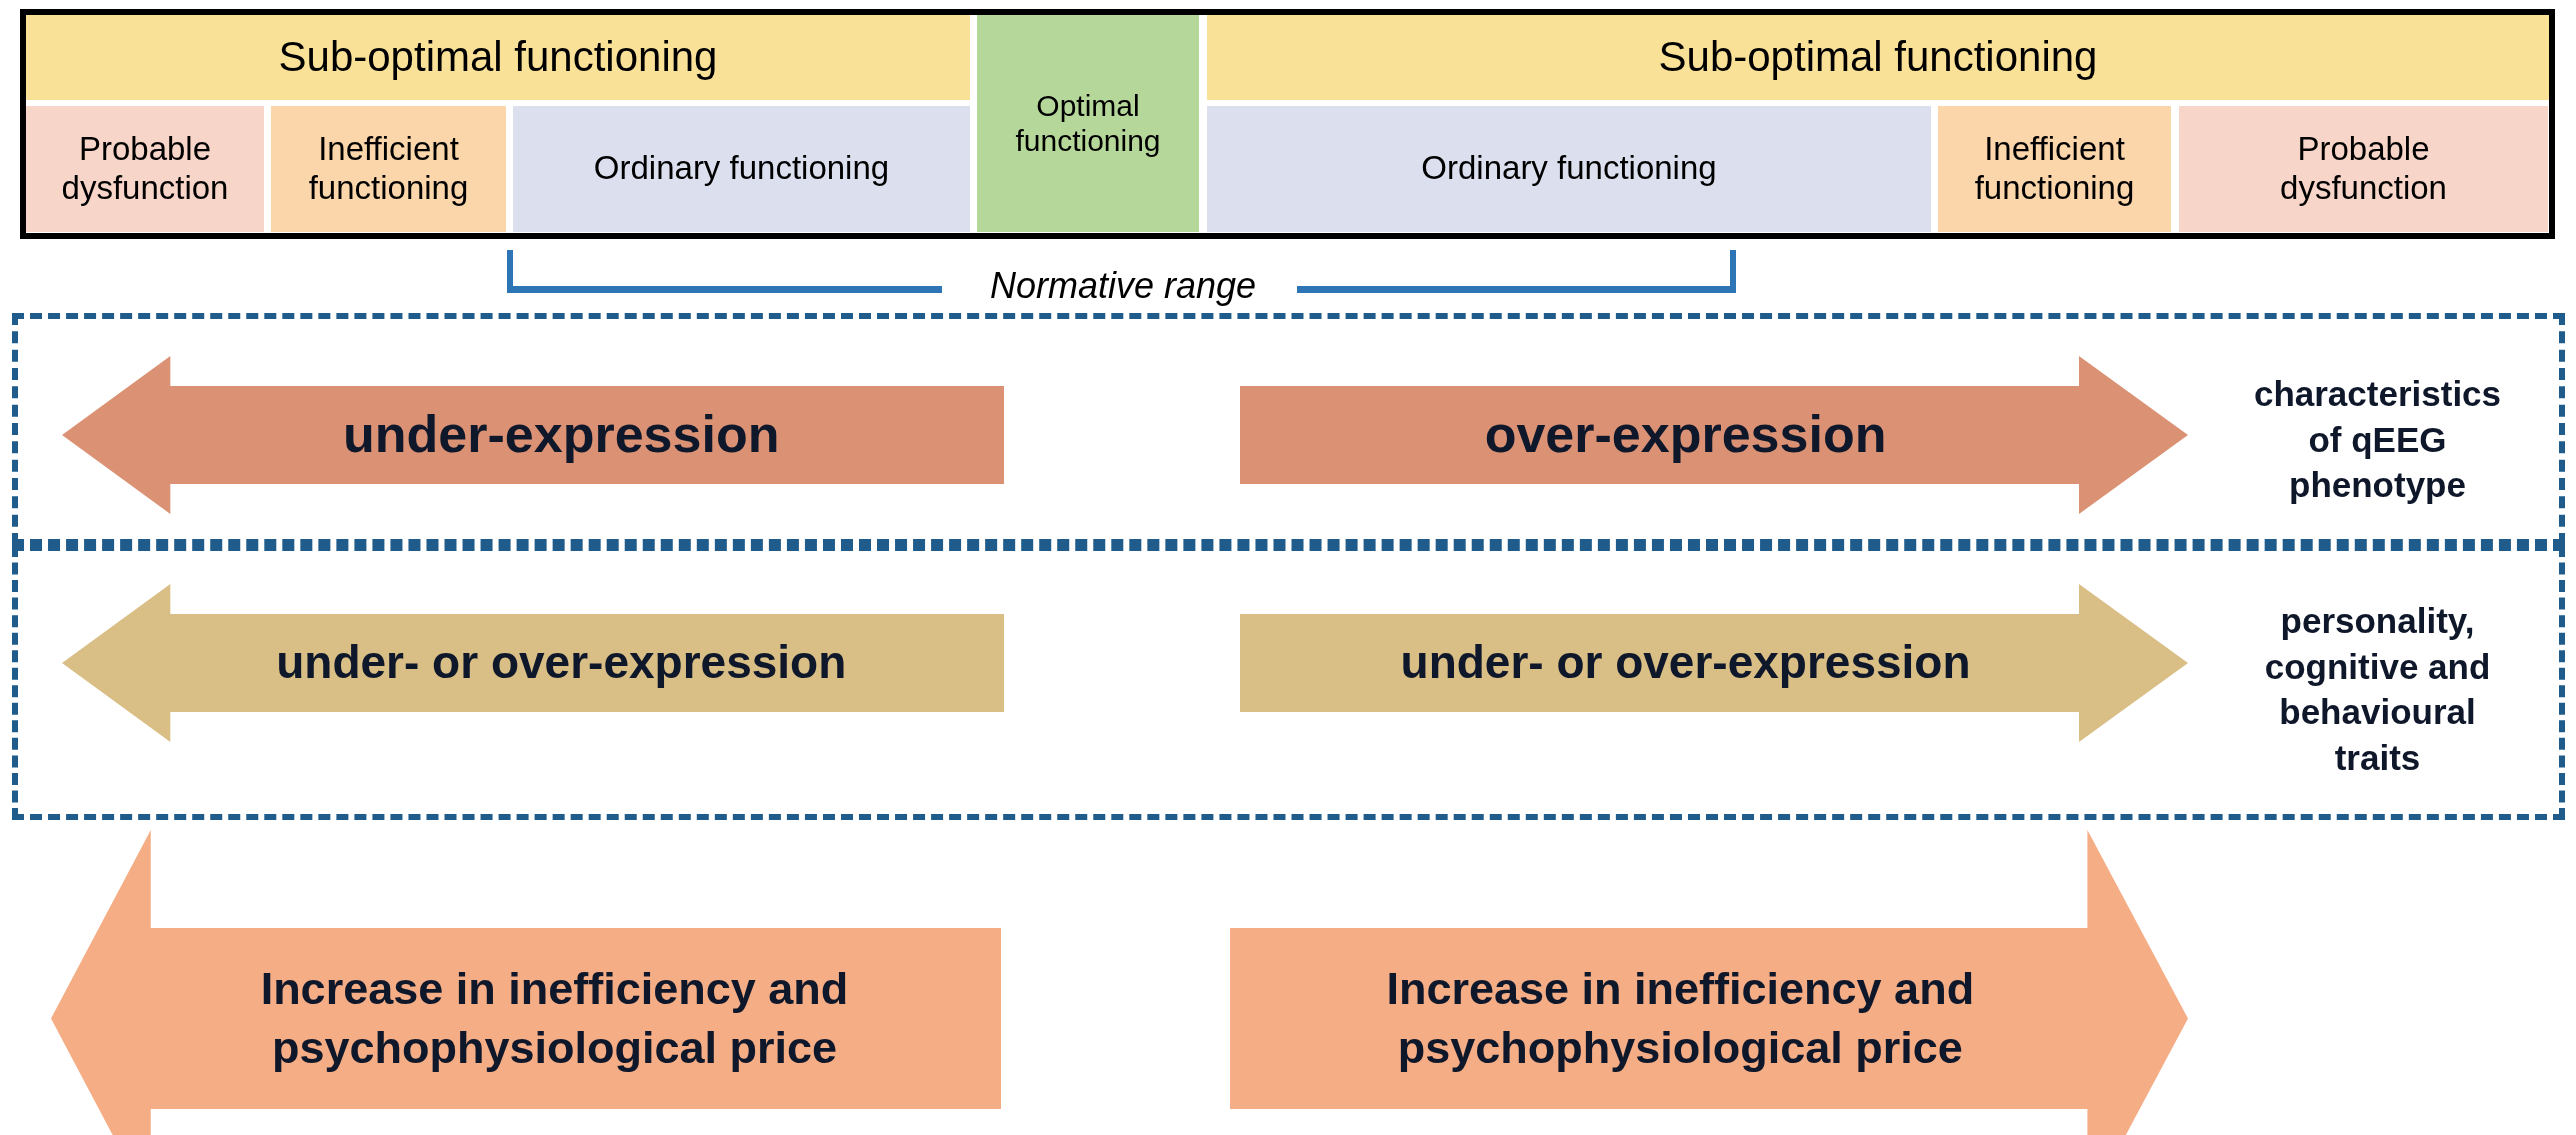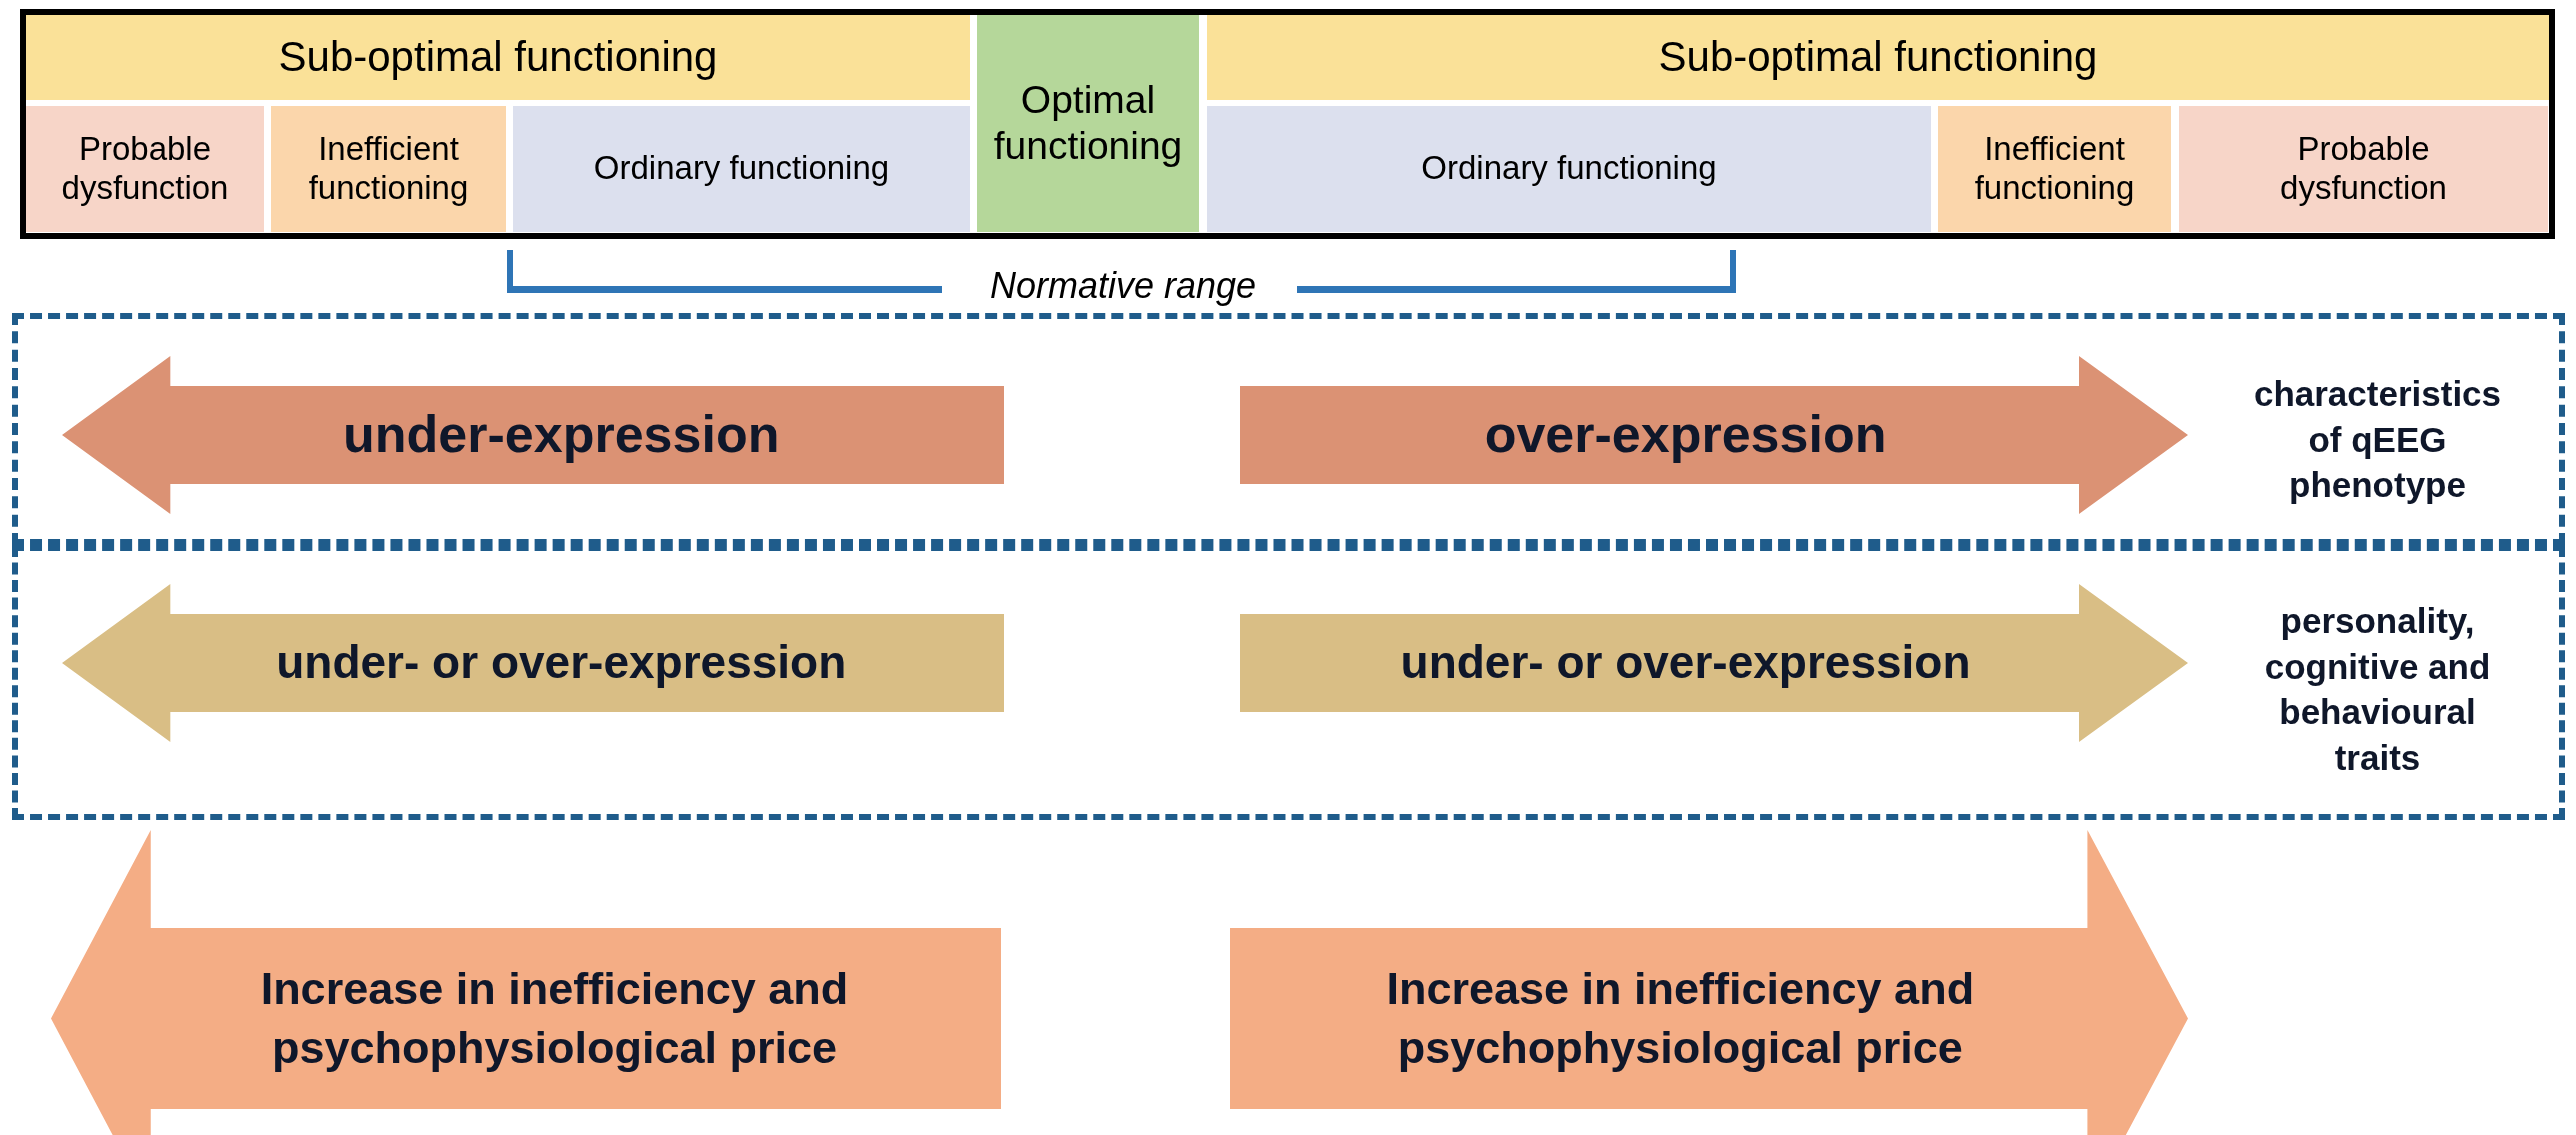--- a/index.html
+++ b/index.html
@@ -9,21 +9,21 @@
   #top-bar{
     position:absolute; left:20px; top:8.7px; width:2535px; height:230px;
     border:6.5px solid #000; box-sizing:border-box; background:#fff;
   }
   .bar-inner{position:absolute; inset:0;}
   .seg{position:absolute; box-sizing:border-box;
        display:flex; align-items:center; justify-content:center; text-align:center;
        color:#000; line-height:1.18;}
   .seg-top{font-size:42px;}
   .seg-bot{font-size:33px;}
-  .seg-opt{font-size:39px;}
+  .seg-opt{font-size:30px;}
 
   
   #normative{position:absolute; left:0; top:243px; width:2576px; height:78px;}
   .brk-v{position:absolute; width:5.8px; background:#2E75B6;}
   .brk-h{position:absolute; height:6.5px; background:#2E75B6;}
   #normative-label{
     position:absolute; top:249px; text-align:center;
     font-size:36px; font-style:italic; color:#000; white-space:nowrap;margin-top:16px;
   }
 

